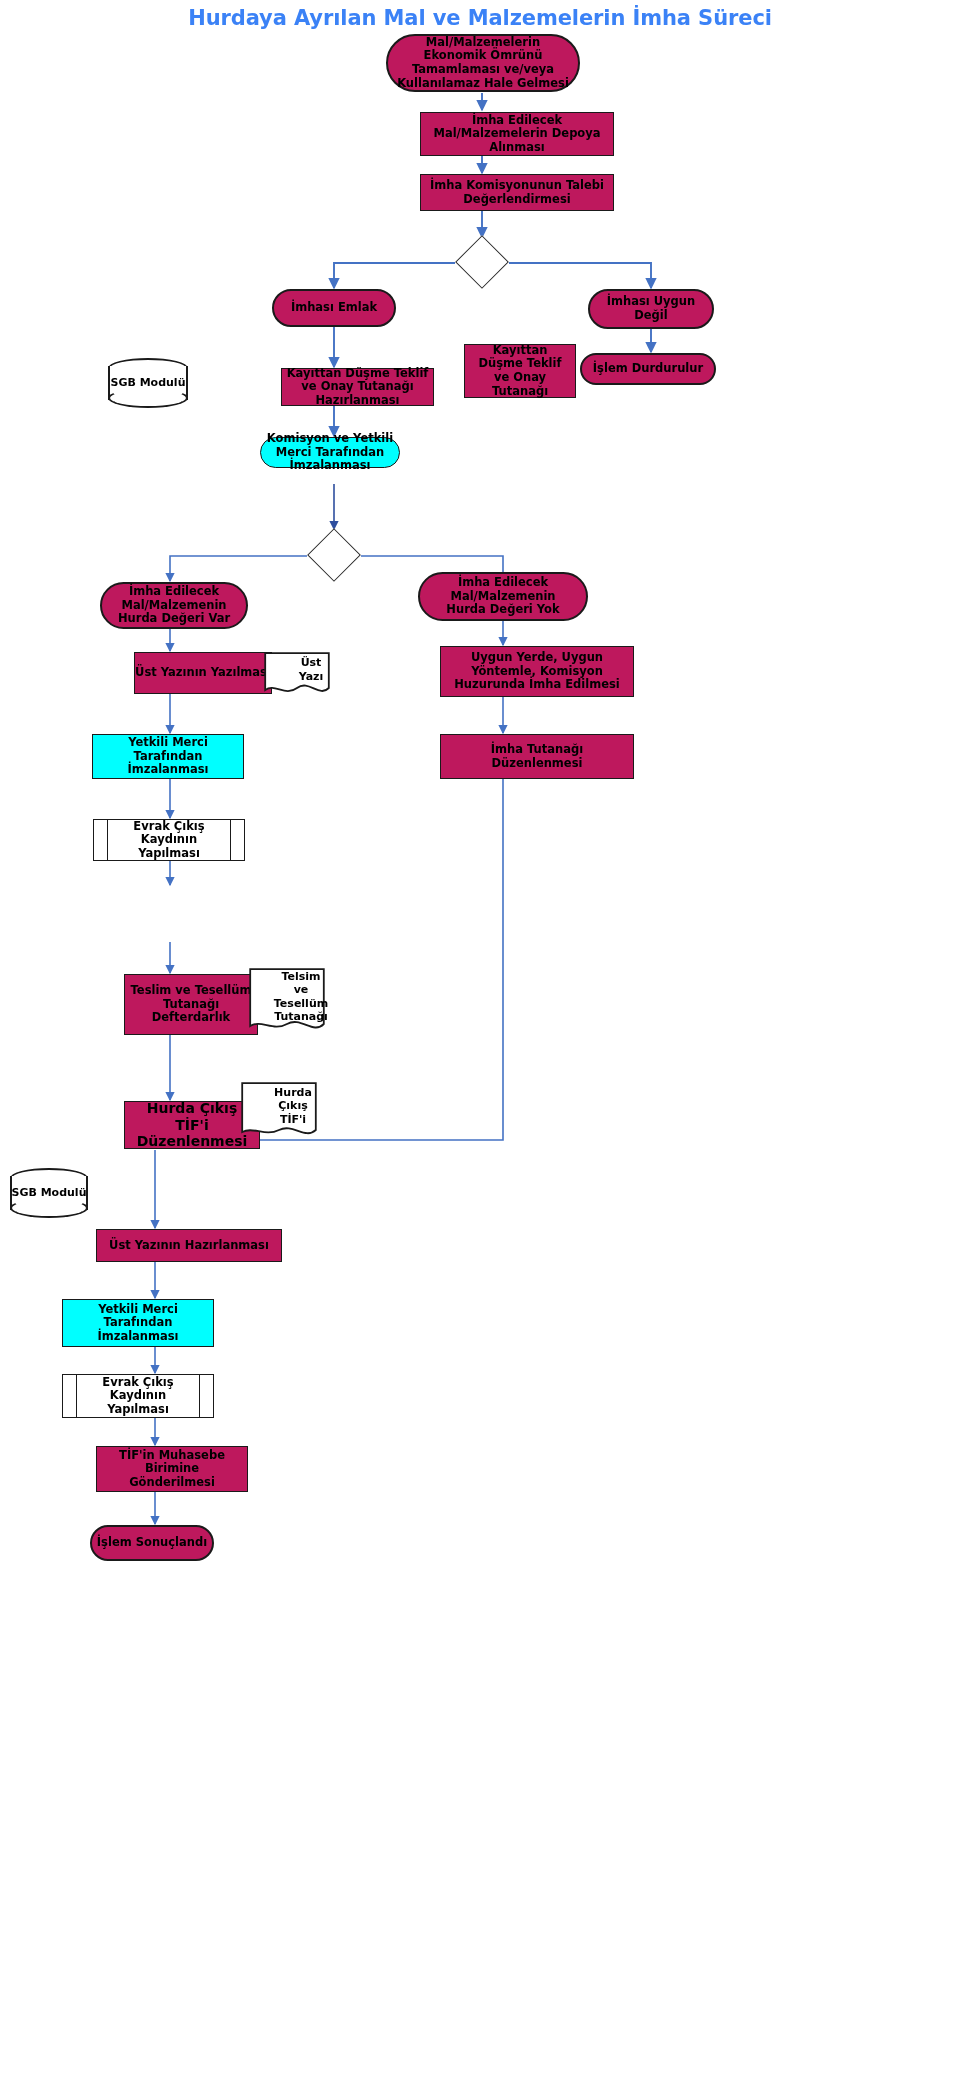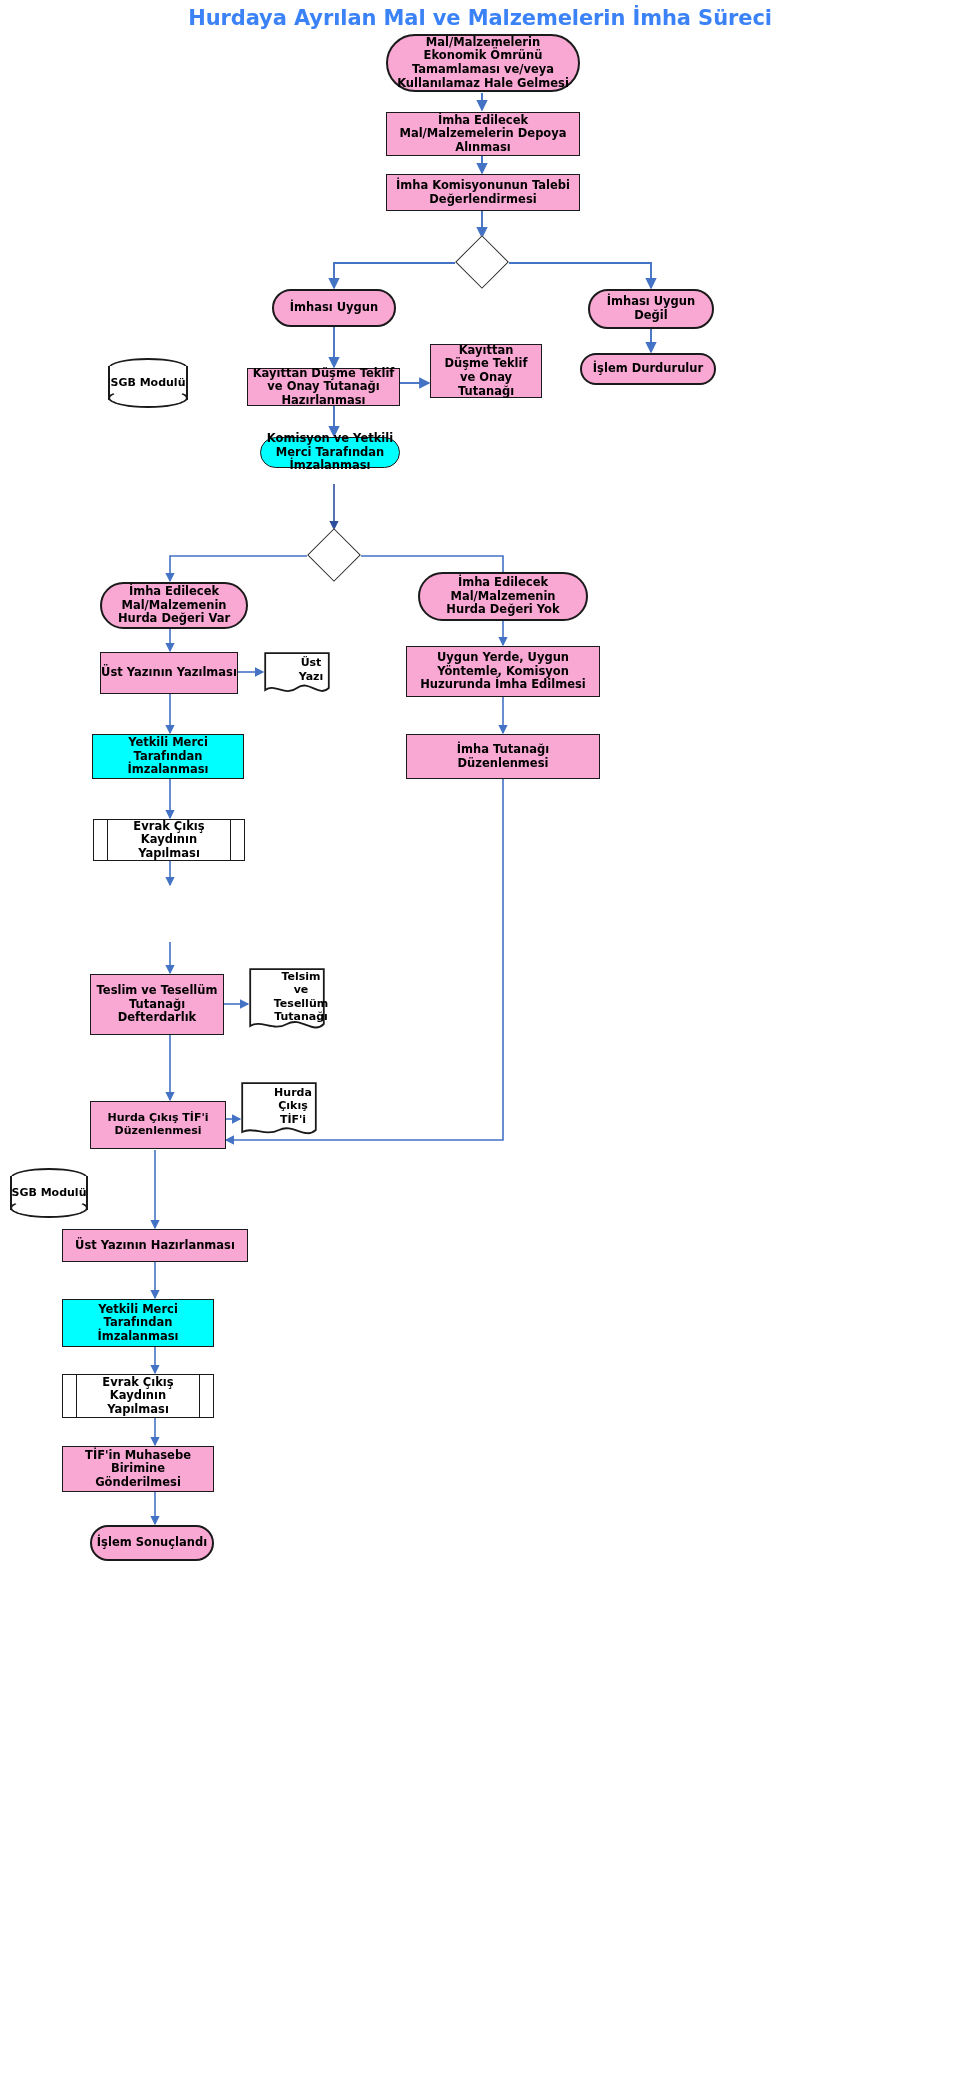--- a/index.html
+++ b/index.html
@@ -14,35 +14,35 @@
   svg.lines{position:absolute;left:0;top:0;width:960px;height:2083px;pointer-events:none;}
 
   .node{
     position:absolute;
     box-sizing:border-box;
     display:flex;align-items:center;justify-content:center;
     text-align:center;
     font-weight:bold;
     color:#000;
     line-height:1.18;
-    background:#f9a8d4;
+    background:#be185d;
     z-index:3;
   }
 
   .title{
     position:absolute;
     font-size:21px;font-weight:bold;color:#3b82f6;
     text-align:center;
     letter-spacing:-0.1px;
     z-index:4;
   }
 
   
   .term{ border:2.2px solid #1a1a1a; border-radius:999px; }
-  .proc{ border:1.9px solid #1a1a1a; }
+  .proc{ border:1.9px solid #1a1a1a;margin-left:34px; }
   .proc-cyan{ border:1.9px solid #1a1a1a; background:#00ffff; }
   .diamond{
     border:1.6px solid #2a2a2a;
     background:#fff;
     transform:rotate(45deg);
   }
   .cyl{ position:absolute; z-index:3; }
   .cyl .body{
     position:absolute;left:0;top:8px;right:0;bottom:8px;
     border-left:2px solid #1a1a1a;border-right:2px solid #1a1a1a;
@@ -170,21 +170,21 @@
   <div class="title" style="left:180px;top:6px;width:600px;">Hurdaya Ayrılan Mal ve Malzemelerin İmha Süreci</div>
 
   <div class="node term" style="left:386px;top:34px;width:194px;height:58px;font-size:11.5px;padding:2px 8px;">Mal/Malzemelerin Ekonomik Ömrünü Tamamlaması ve/veya Kullanılamaz Hale Gelmesi</div>
 
   <div class="node proc" style="left:386px;top:112px;width:194px;height:44px;font-size:11.5px;padding:2px 6px;">İmha Edilecek Mal/Malzemelerin Depoya Alınması</div>
 
   <div class="node proc" style="left:386px;top:174px;width:194px;height:37px;font-size:11.5px;padding:2px 6px;">İmha Komisyonunun Talebi Değerlendirmesi</div>
 
   <div class="node diamond" style="left:463px;top:243px;width:38px;height:38px;"></div>
 
-  <div class="node term" style="left:272px;top:289px;width:124px;height:38px;font-size:11.5px;">İmhası Uygun</div>
+  <div class="node term" style="left:272px;top:289px;width:124px;height:38px;font-size:11.5px;">İmhası Emlak</div>
 
   <div class="node term" style="left:588px;top:289px;width:126px;height:40px;font-size:11.5px;padding:2px 10px;">İmhası Uygun Değil</div>
 
   <div class="cyl" style="left:108px;top:358px;width:80px;height:50px;">
     <div class="top"></div>
     <div class="body"></div>
     <div class="bot"></div>
     <div class="lbl" style="font-size:11px;">SGB Modulü</div>
   </div>
 
@@ -224,21 +224,21 @@
 
   <div class="node proc" style="left:90px;top:974px;width:134px;height:61px;font-size:11.5px;padding:2px 4px;">Teslim ve Tesellüm Tutanağı Defterdarlık</div>
 
   <div class="doc" style="left:249px;top:968px;width:76px;height:67px;">
     <svg width="76" height="67" viewBox="0 0 76 67">
       <path d="M1.2,1.2 H74.8 V56 C64,67 52,48 38,56 C24,64 12,51 1.2,58 Z" fill="#fff" stroke="#1a1a1a" stroke-width="1.8"></path>
     </svg>
     <div class="txt" style="font-size:11px;">Telsim ve Tesellüm Tutanağı</div>
   </div>
 
-  <div class="node proc" style="left:90px;top:1101px;width:136px;height:48px;font-size:11px;padding:4px 4px;">Hurda Çıkış TİF'i Düzenlenmesi</div>
+  <div class="node proc" style="left:90px;top:1101px;width:136px;height:48px;font-size:14px;padding:4px 4px;">Hurda Çıkış TİF'i Düzenlenmesi</div>
 
   <div class="doc" style="left:241px;top:1082px;width:76px;height:58px;">
     <svg width="76" height="58" viewBox="0 0 76 58">
       <path d="M1.2,1.2 H74.8 V48 C64,58 52,41 38,48 C24,55 12,44 1.2,50 Z" fill="#fff" stroke="#1a1a1a" stroke-width="1.8"></path>
     </svg>
     <div class="txt" style="font-size:11px;">Hurda Çıkış TİF'i</div>
   </div>
 
   <div class="cyl" style="left:10px;top:1168px;width:78px;height:50px;">
     <div class="top"></div>

